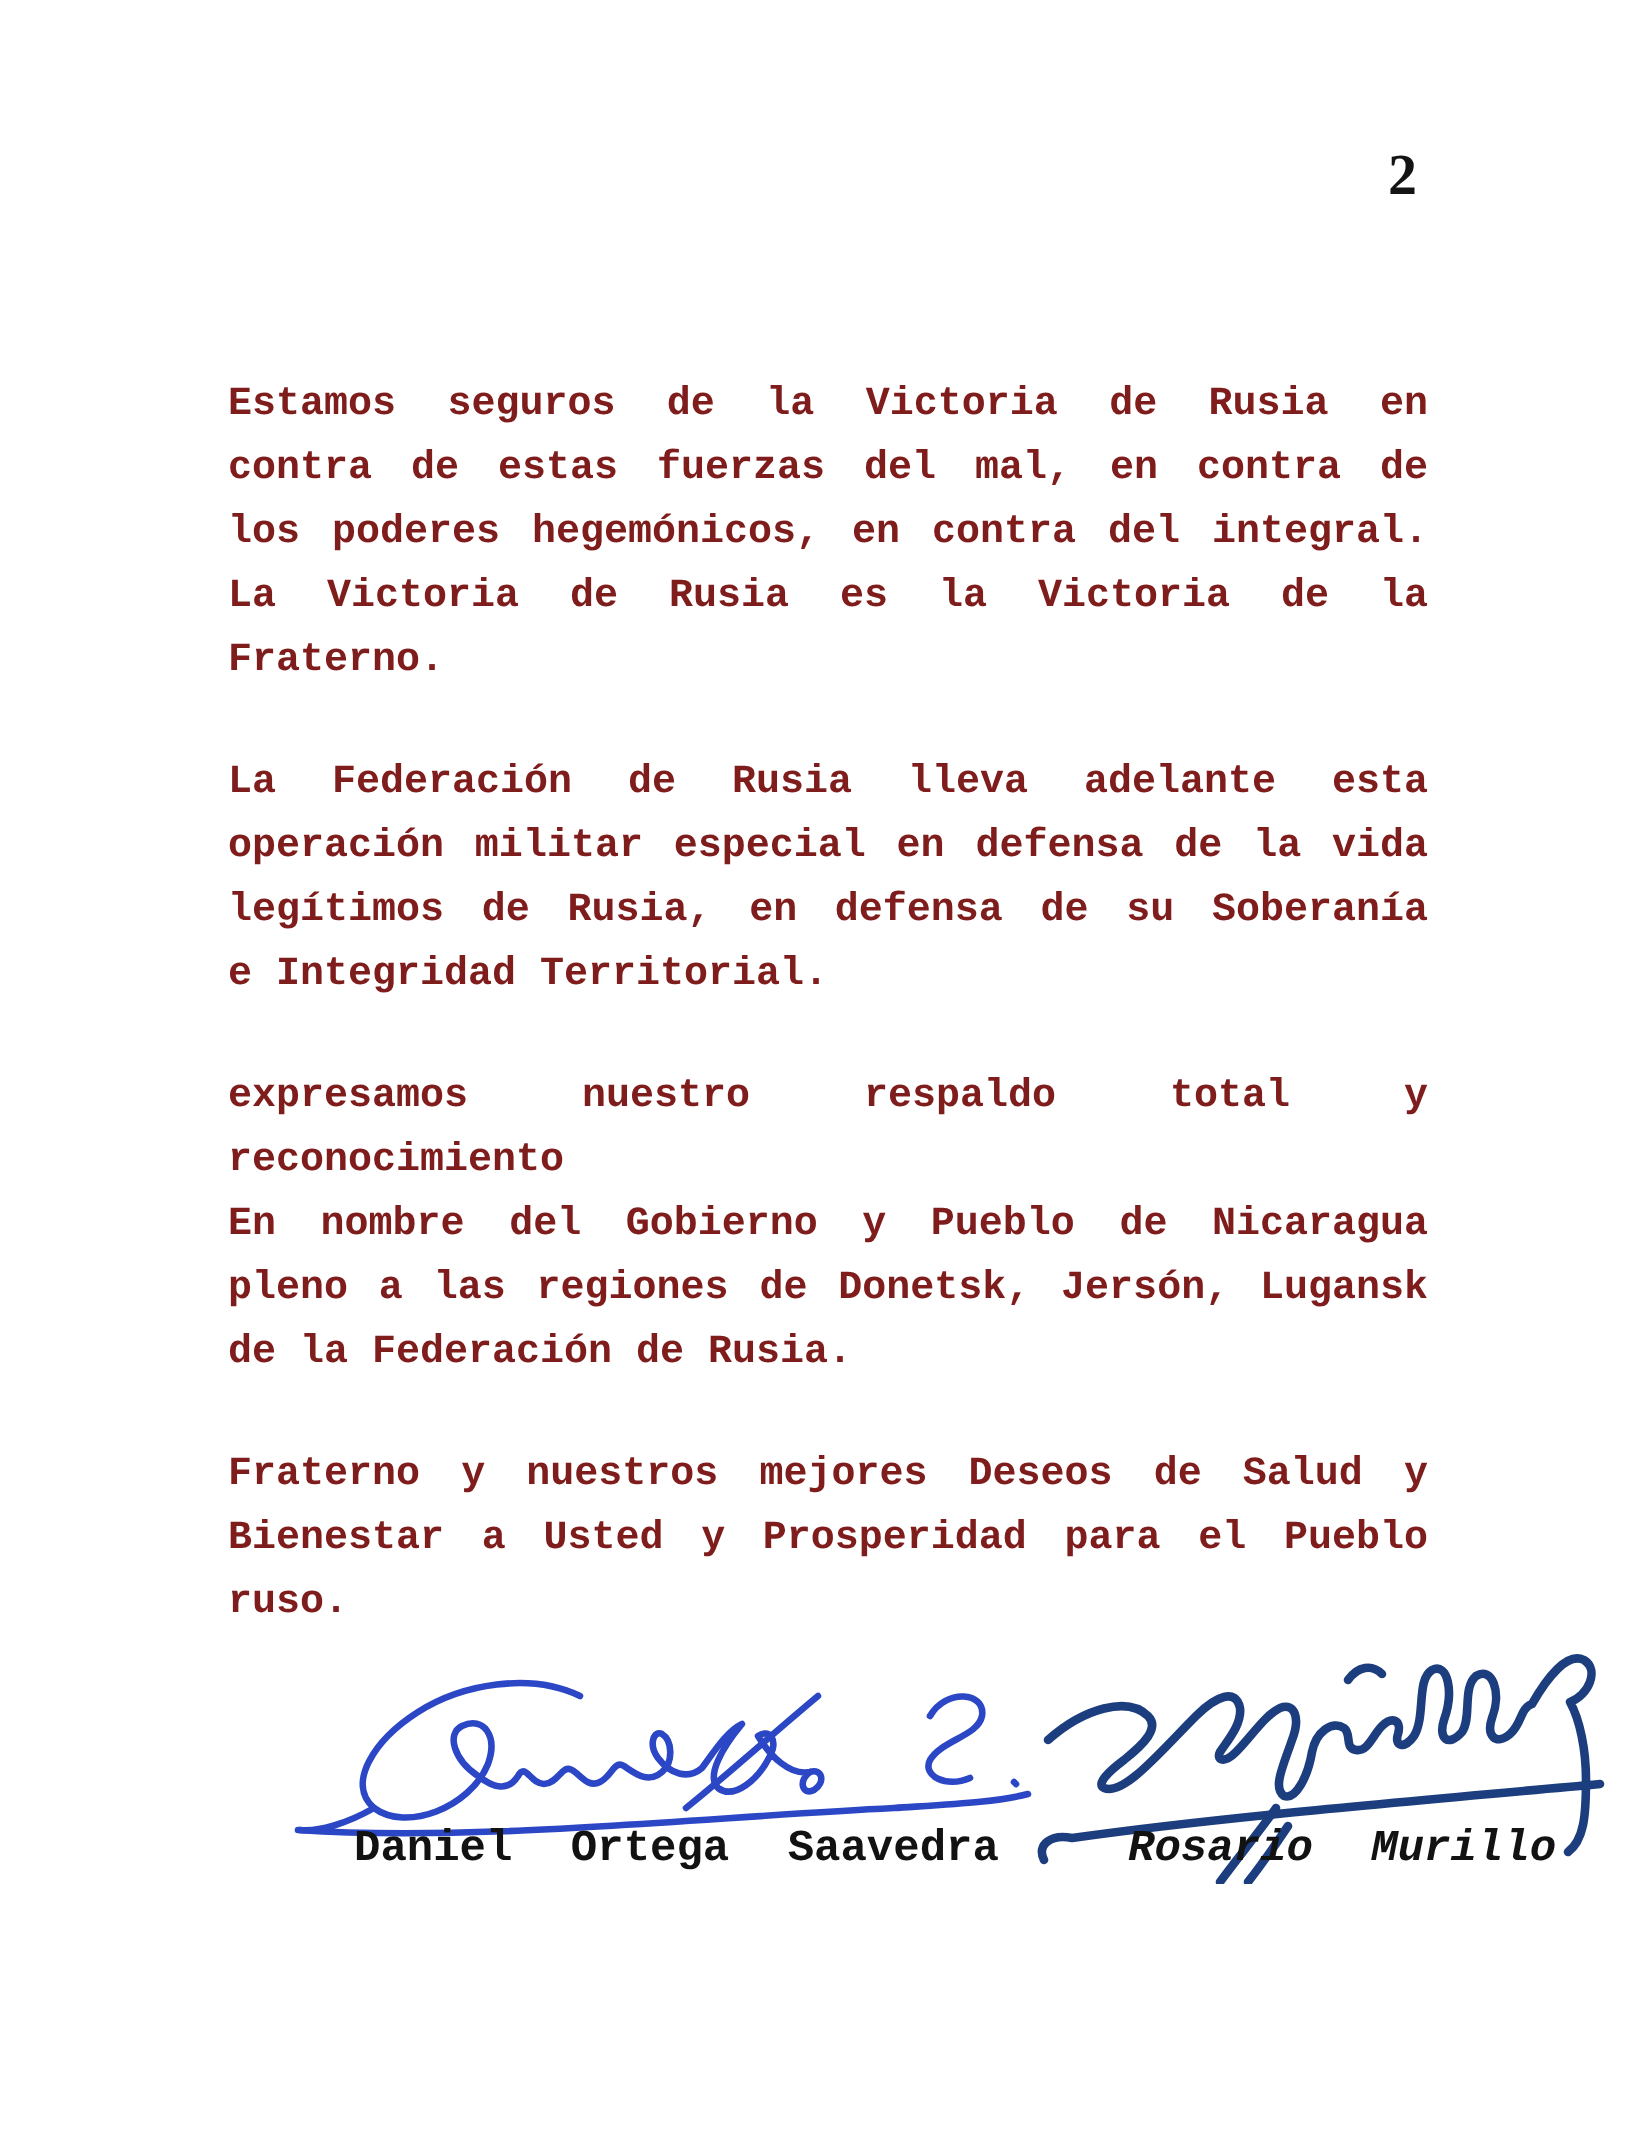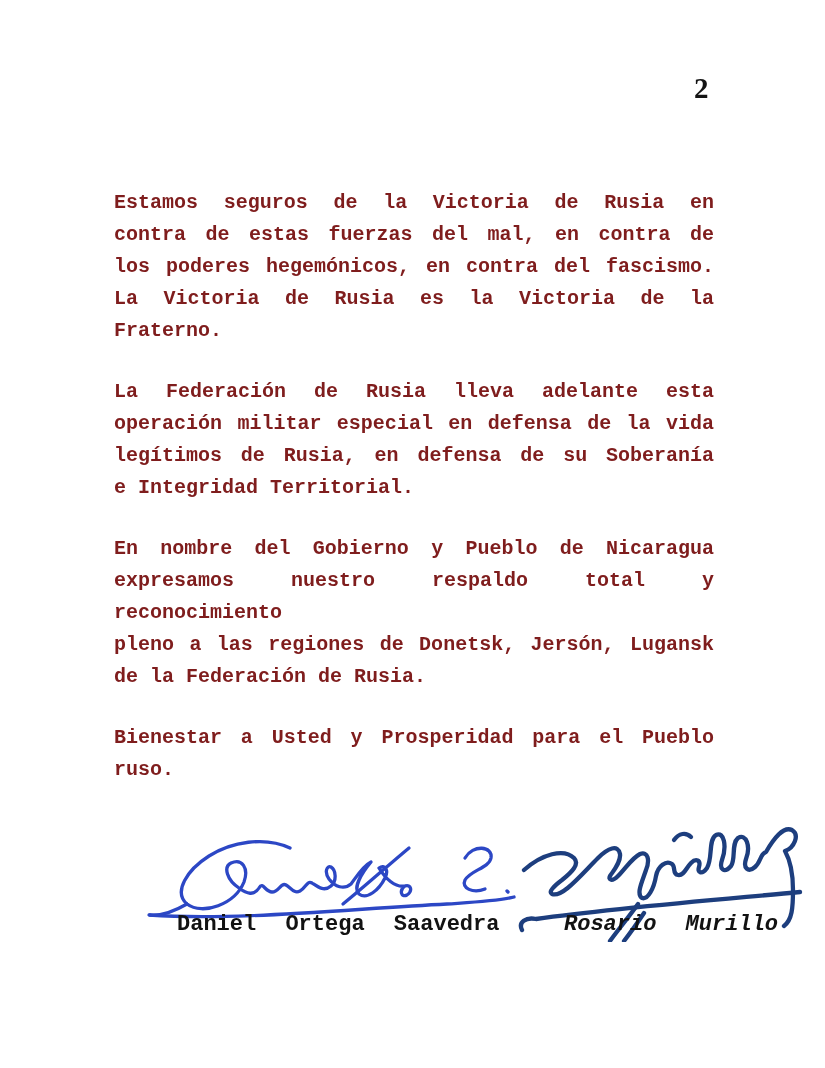--- a/index.html
+++ b/index.html
@@ -64,37 +64,38 @@
 <body>
 
 <div class="page">
 
   <div class="page-number">2</div>
 
   <div class="document-body">
       <div class="paragraph">
         <div class="line just">Estamos seguros de la Victoria de Rusia en</div>
         <div class="line just">contra de estas fuerzas del mal, en contra de</div>
-        <div class="line just">los poderes hegemónicos, en contra del fascismo.</div>
+        <div class="line just">los poderes hegemónicos, en contra del integral.</div>
         <div class="line just">La Victoria de Rusia es la Victoria de la</div>
         <div class="line">Fraterno.</div>
       </div>
       <div class="paragraph">
         <div class="line just">La Federación de Rusia lleva adelante esta</div>
         <div class="line just">operación militar especial en defensa de la vida</div>
         <div class="line just">legítimos de Rusia, en defensa de su Soberanía</div>
         <div class="line">e Integridad Territorial.</div>
       </div>
       <div class="paragraph">
+        <div class="line just">expresamos nuestro respaldo total y reconocimiento</div>
         <div class="line just">En nombre del Gobierno y Pueblo de Nicaragua</div>
-        <div class="line just">expresamos nuestro respaldo total y reconocimiento</div>
         <div class="line just">pleno a las regiones de Donetsk, Jersón, Lugansk</div>
         <div class="line">de la Federación de Rusia.</div>
       </div>
       <div class="paragraph">
+        <div class="line just">Fraterno y nuestros mejores Deseos de Salud y</div>
         <div class="line just">Bienestar a Usted y Prosperidad para el Pueblo</div>
         <div class="line">ruso.</div>
       </div>
     </div>
 
   <div class="signature-block">
 
     <svg class="sig-svg sig-ortega" width="370" height="85" viewBox="0 0 370 85">
       <g fill="none" stroke-linecap="round" stroke-linejoin="round" stroke-width="3.3" stroke="#2c47c5">
         <path d="M 143,12 C 118,0 84,6 62,20 C 40,34 26,56 40,68 C 56,80 88,68 97,46 C 102,32 95,22 84,27 C 76,31 80,44 92,52 C 100,58 107,60 112,52 C 116,45 118,56 125,56 C 132,56 134,46 139,49 C 144,52 147,58 153,55 C 159,52 160,44 165,47 C 171,51 177,56 184,50 C 190,45 189,34 184,31 C 180,29 177,36 182,43 C 188,51 197,54 204,48 C 210,40 216,30 224,26 C 214,38 206,52 212,58 C 220,64 232,54 238,42 C 242,34 238,28 232,32 C 238,42 248,52 258,50 C 264,48 266,55 260,59 C 254,62 252,54 258,50"></path>

